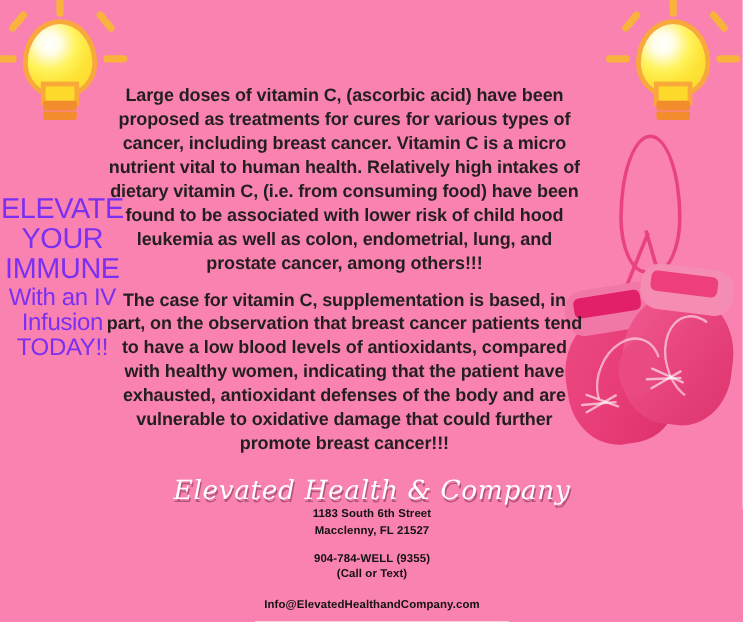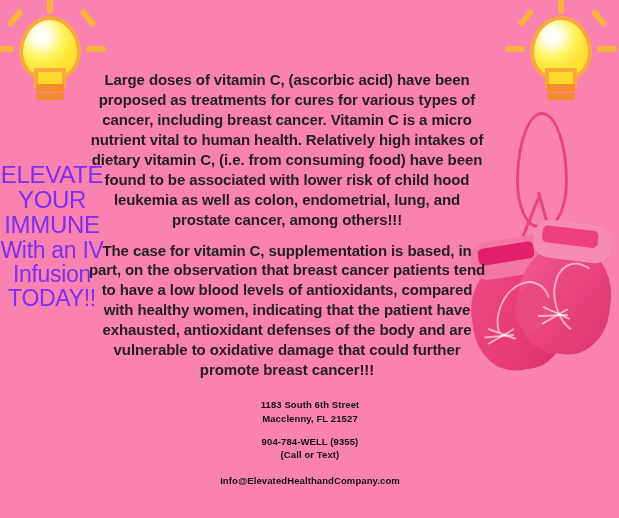--- a/index.html
+++ b/index.html
@@ -196,21 +196,21 @@
     width: 104px;
     text-align: center;
     color: #7b2ff2;
     line-height: 1.05;
   }
   .sidebar .big {
     font-size: 24px;
     letter-spacing: -0.3px;
   }
   .sidebar .small {
-    font-size: 23px;
+    font-size: 20px;
     letter-spacing: -0.3px;
   }
 
   
   .body-block {
     position: absolute;
     left: 88px;
     top: 70px;
     width: 398px;
     text-align: center;
@@ -319,20 +319,21 @@
     <div class="small">Infusion</div>
     <div class="small">TODAY!!</div>
   </div>
 
   <div class="body-block">
     <p class="para">Large doses of vitamin C, (ascorbic acid) have been proposed as treatments for cures for various types of cancer, including breast cancer. Vitamin C is a micro nutrient vital to human health. Relatively high intakes of dietary vitamin C, (i.e. from consuming food) have been found to be associated with lower risk of child hood leukemia as well as colon, endometrial, lung, and prostate cancer, among others!!!</p>
     <p class="para">The case for vitamin C, supplementation is based, in part, on the observation that breast cancer patients tend to have a low blood levels of antioxidants, compared with healthy women, indicating that the patient have exhausted, antioxidant defenses of the body and are vulnerable to oxidative damage that could further promote breast cancer!!!</p>
   </div>
 
   <div class="footer">
+    <div class="logo-script">Elevated Health &amp; Company</div>
     <div class="f-line">1183 South 6th Street</div>
     <div class="f-line">Macclenny, FL 21527</div>
     <div class="f-gap-sm"></div>
     <div class="f-line">904-784-WELL (9355)</div>
     <div class="f-line">(Call or Text)</div>
     <div class="f-gap-md"></div>
     <div class="f-line">Info@ElevatedHealthandCompany.com</div>
     <div class="f-gap-md"></div>
 
   </div>

